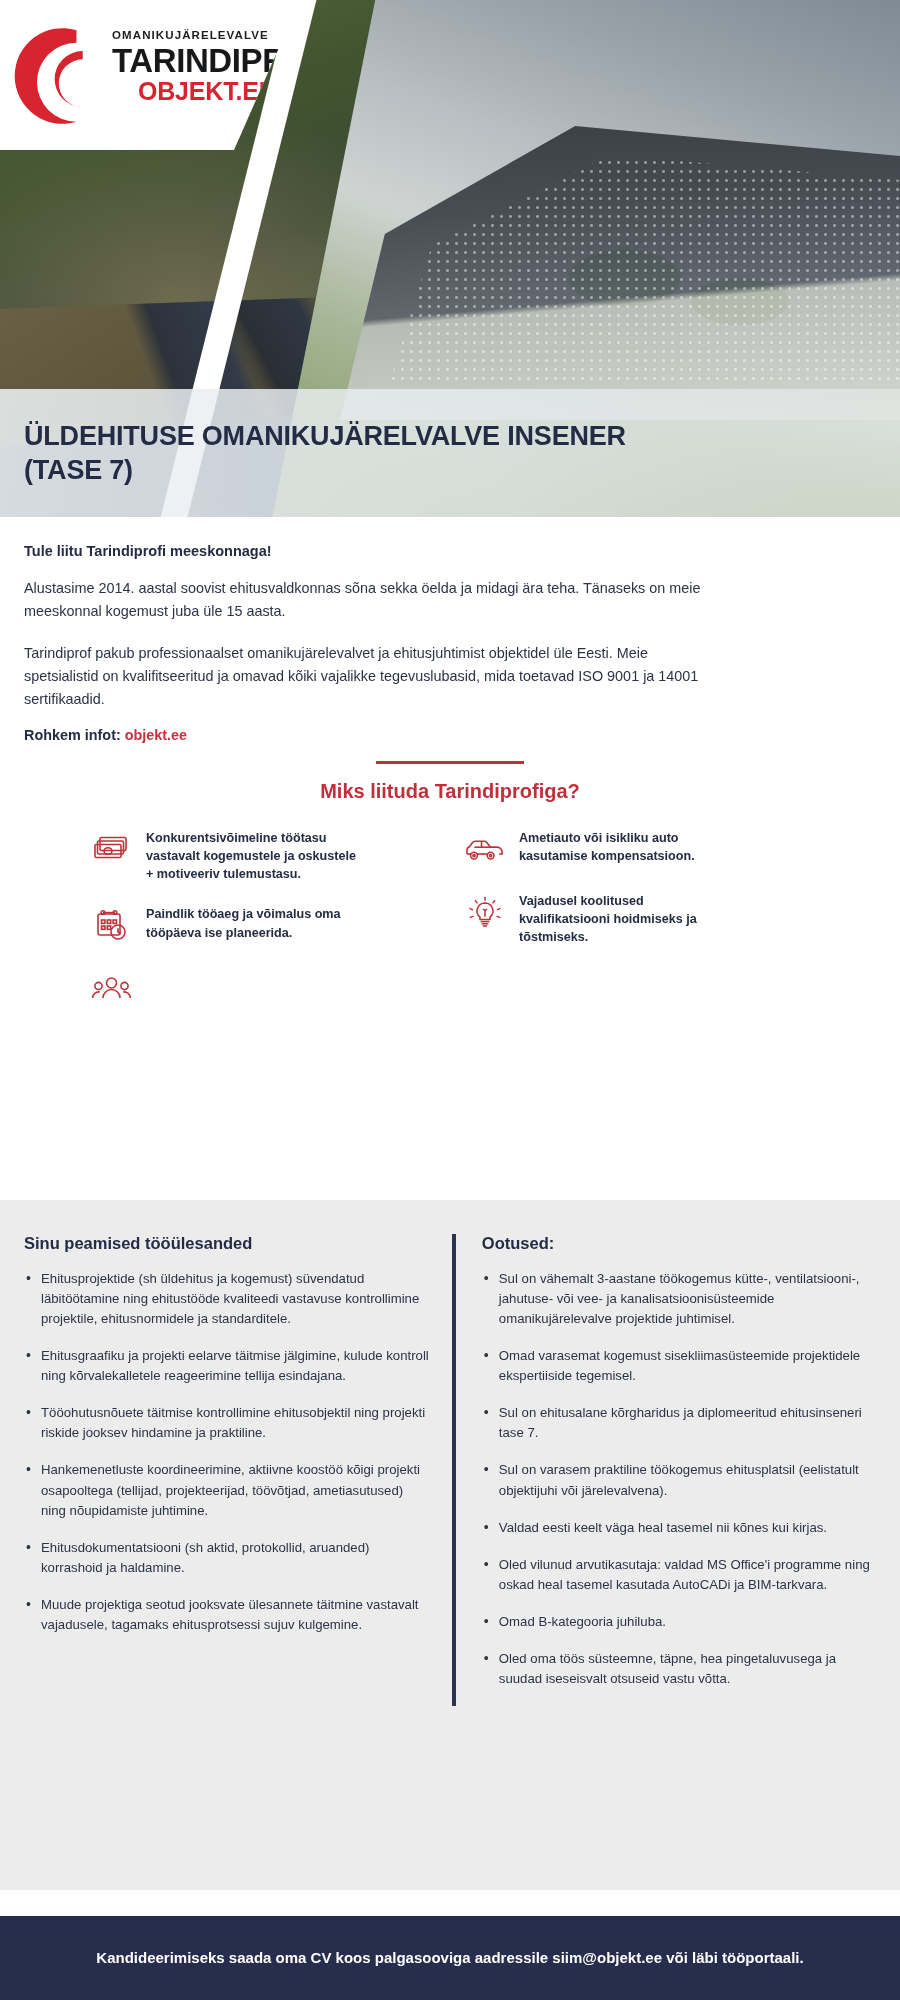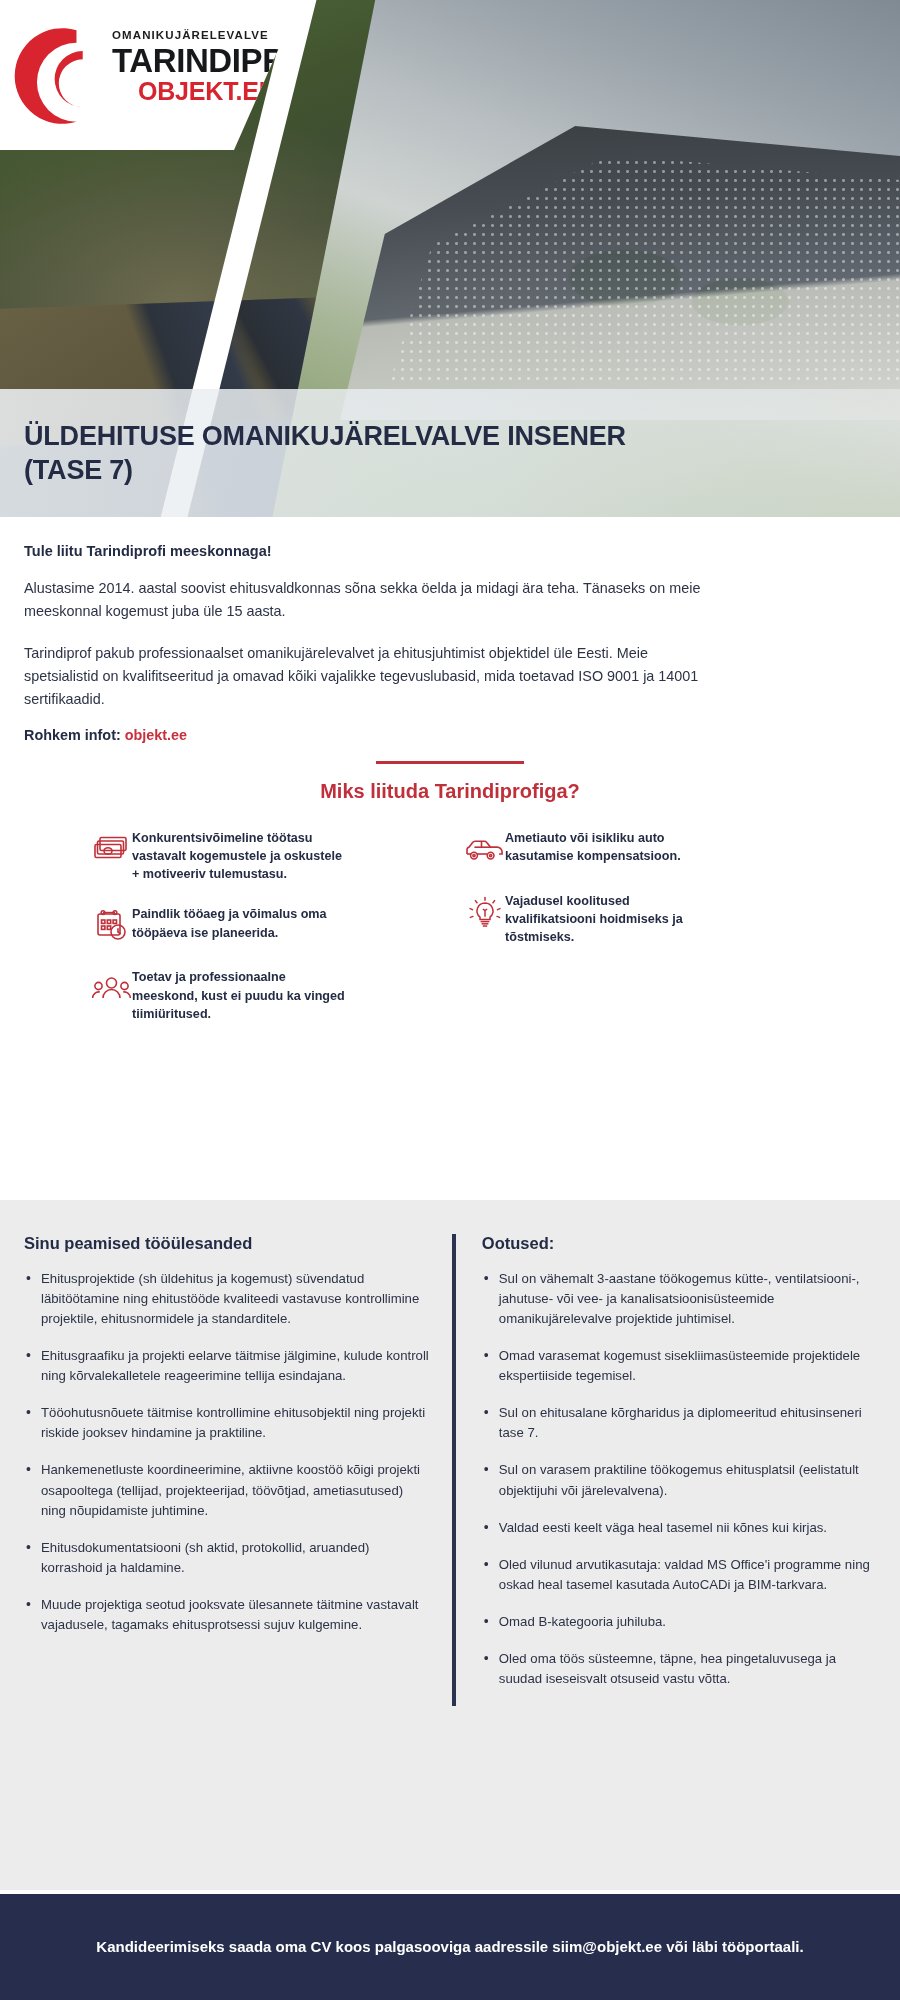--- a/index.html
+++ b/index.html
@@ -153,21 +153,21 @@
   }
   .benefits {
     display: grid;
     grid-template-columns: 1fr 1fr;
     column-gap: 8px;
     row-gap: 0;
     padding: 0 70px 0 92px;
     text-align: left;
   }
   .bcol { display: flex; flex-direction: column; gap: 22px; }
-  .bitem { display: flex; align-items: flex-start; }
+  .bitem { display: flex; align-items: flex-start; gap: 14px; }
   .bicon {
     flex: 0 0 40px; width: 40px; height: 40px;
     display: flex; align-items: center; justify-content: center;
     margin-top: 1px;
   }
   .btext {
     font-size: 12.6px; font-weight: 700; line-height: 1.45;
     color: #242c45; max-width: 215px;
   }
 
@@ -198,21 +198,21 @@
   ul.items li::before {
     content: "•";
     position: absolute; left: 2px; top: -1px;
     font-size: 14px; color: #2c3347;
   }
 
   
   .footer {
     position: absolute;
     left: 0; bottom: 0;
-    width: 900px; height: 106px;
+    width: 900px; height: 84px;
     background: #272e4d;
     display: flex; align-items: center; justify-content: center;
     text-align: center;
   }
   .footer p {
     color: #ffffff; font-size: 15px; font-weight: 700; line-height: 1.5;
     max-width: 740px;
   }
 </style>
 </head>
@@ -299,21 +299,20 @@
           <span class="bicon">
             <svg width="40" height="26" viewBox="0 0 40 26" fill="none" stroke="#c0303a" stroke-width="1.6">
               <circle cx="19.5" cy="7" r="5"></circle>
               <path d="M11 22 a8.5 8.5 0 0 1 17 0"></path>
               <circle cx="6.5" cy="10" r="3.6"></circle>
               <path d="M0.6 22 a6.2 6.2 0 0 1 7.2 -6"></path>
               <circle cx="32.5" cy="10" r="3.6"></circle>
               <path d="M38.4 22 a6.2 6.2 0 0 0 -7.2 -6"></path>
             </svg>
           </span>
-          <span class="btext">Toetav ja professionaalne meeskond, kust ei puudu ka vinged tiimiüritused.</span>
         </div>
 
       </div>
 
       <div class="bcol">
 
         <div class="bitem">
           <span class="bicon">
             <svg width="40" height="26" viewBox="0 0 40 26" fill="none" stroke="#c0303a" stroke-width="1.6">
               <path d="M2 17 v-4 a3 3 0 0 1 2.2 -2.9 l3.4 -4.6 a3 3 0 0 1 2.4 -1.2 h9.4 a3 3 0 0 1 2.3 1.1 l3.8 4.7 h6.6 a5 5 0 0 1 5 5 v1.9 h-3"></path>

